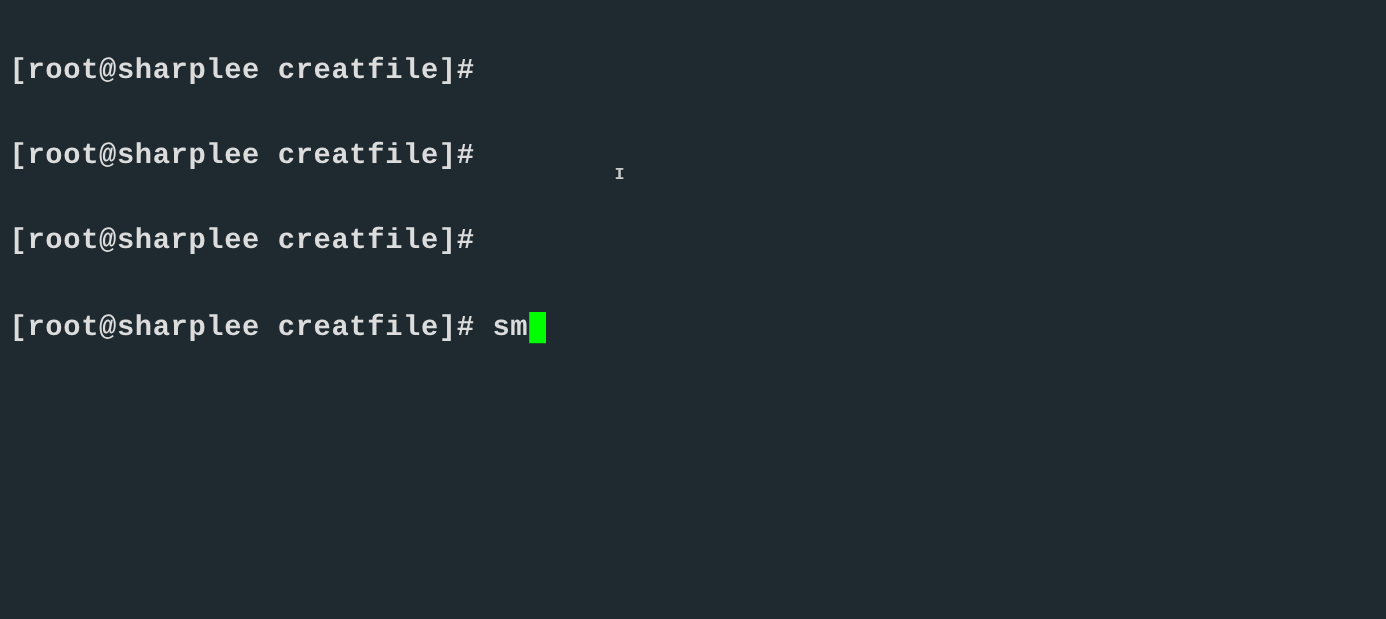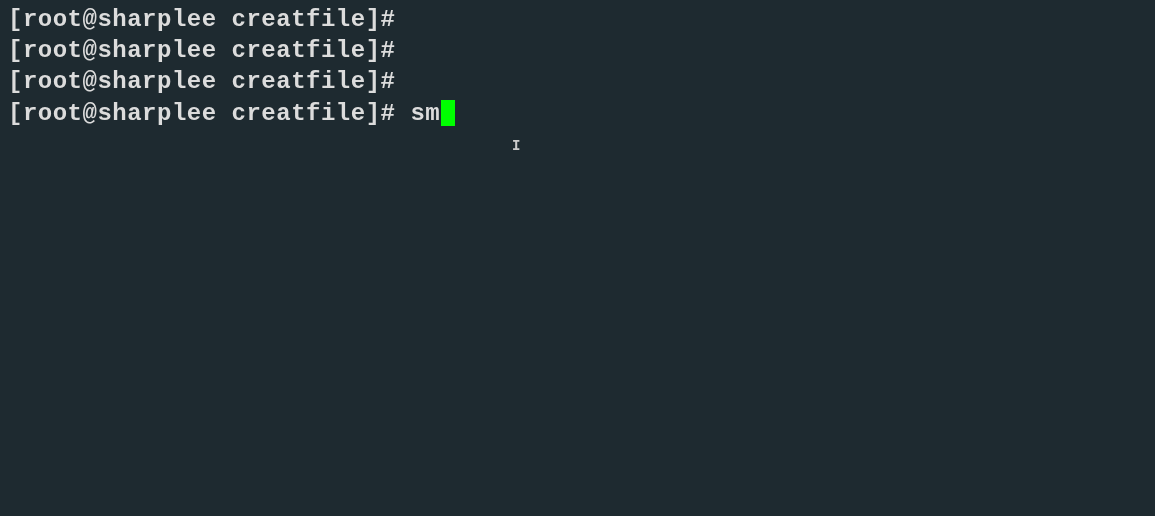--- a/index.html
+++ b/index.html
@@ -17,20 +17,21 @@
       color: #dcdcdc;
       padding: 4px 8px;
       overflow: hidden;
       letter-spacing: 0.5px;
     }
     .terminal-line {
       white-space: pre;
       line-height: 1.3;
       display: flex;
       align-items: center;
+      margin-top: 40px;
     }
     .prompt {
       white-space: pre;
     }
     .command-input {
       white-space: pre;
     }
     .cursor {
       display: inline-block;
       width: 14px;

